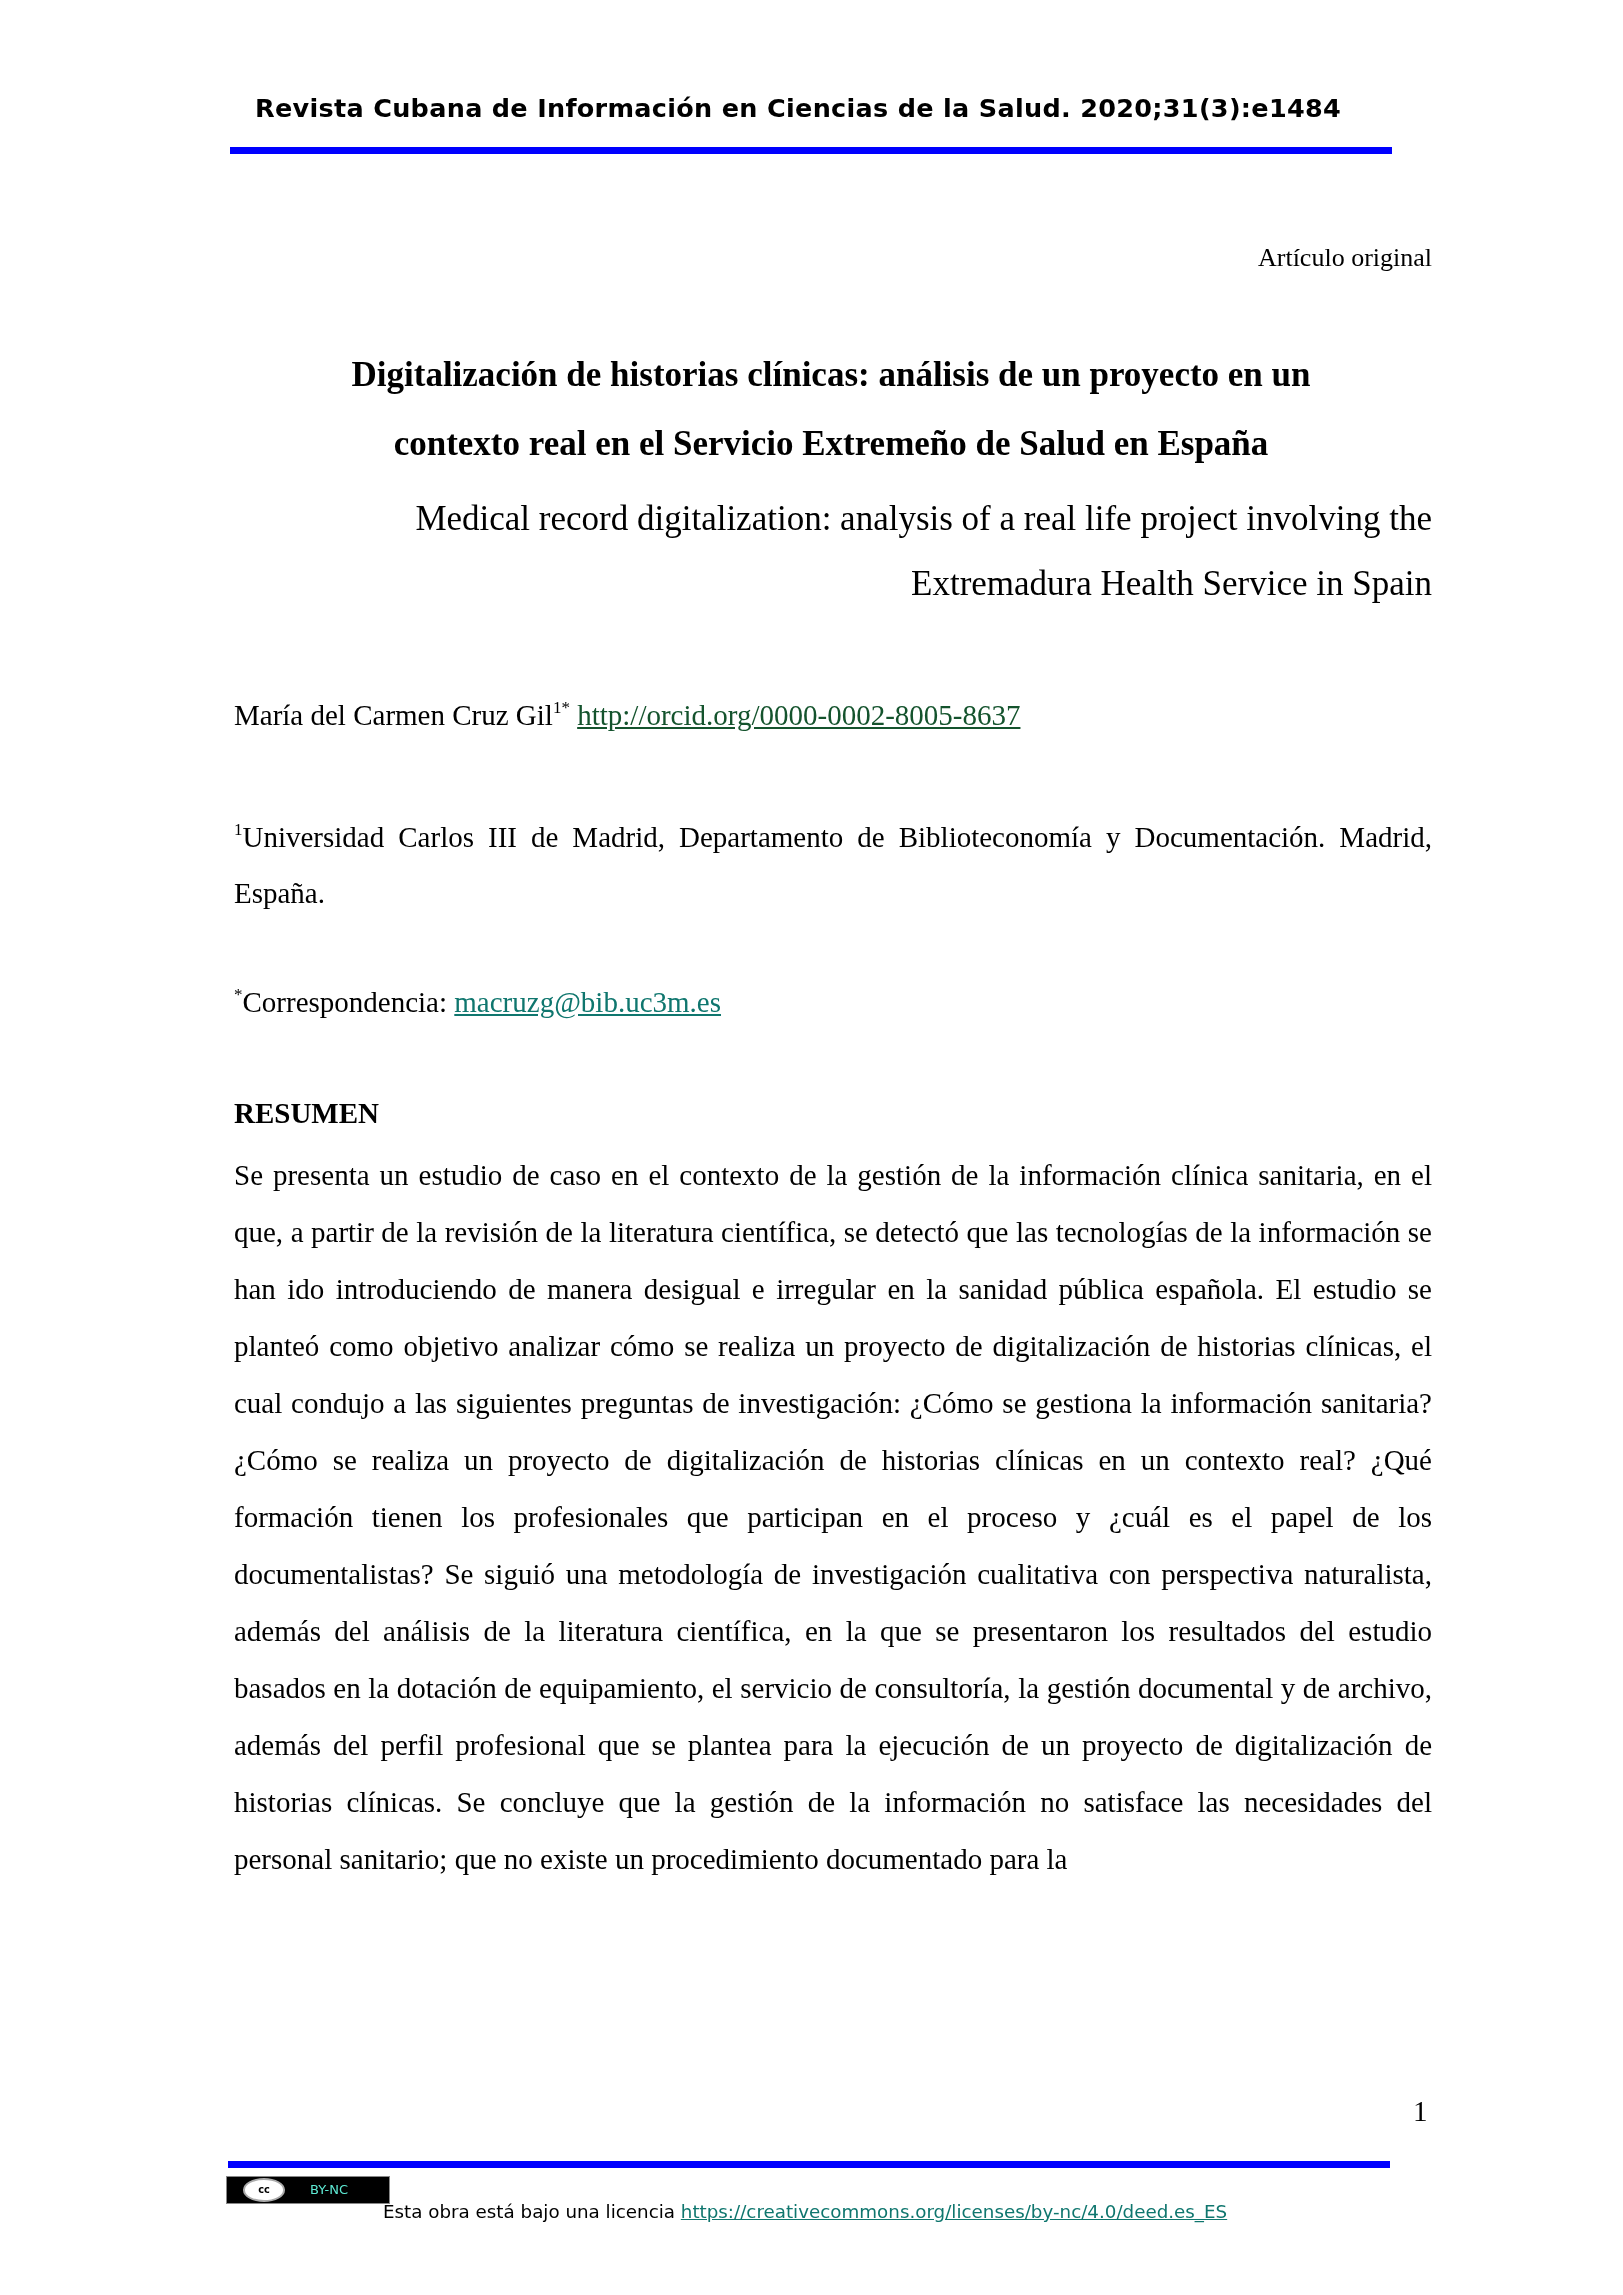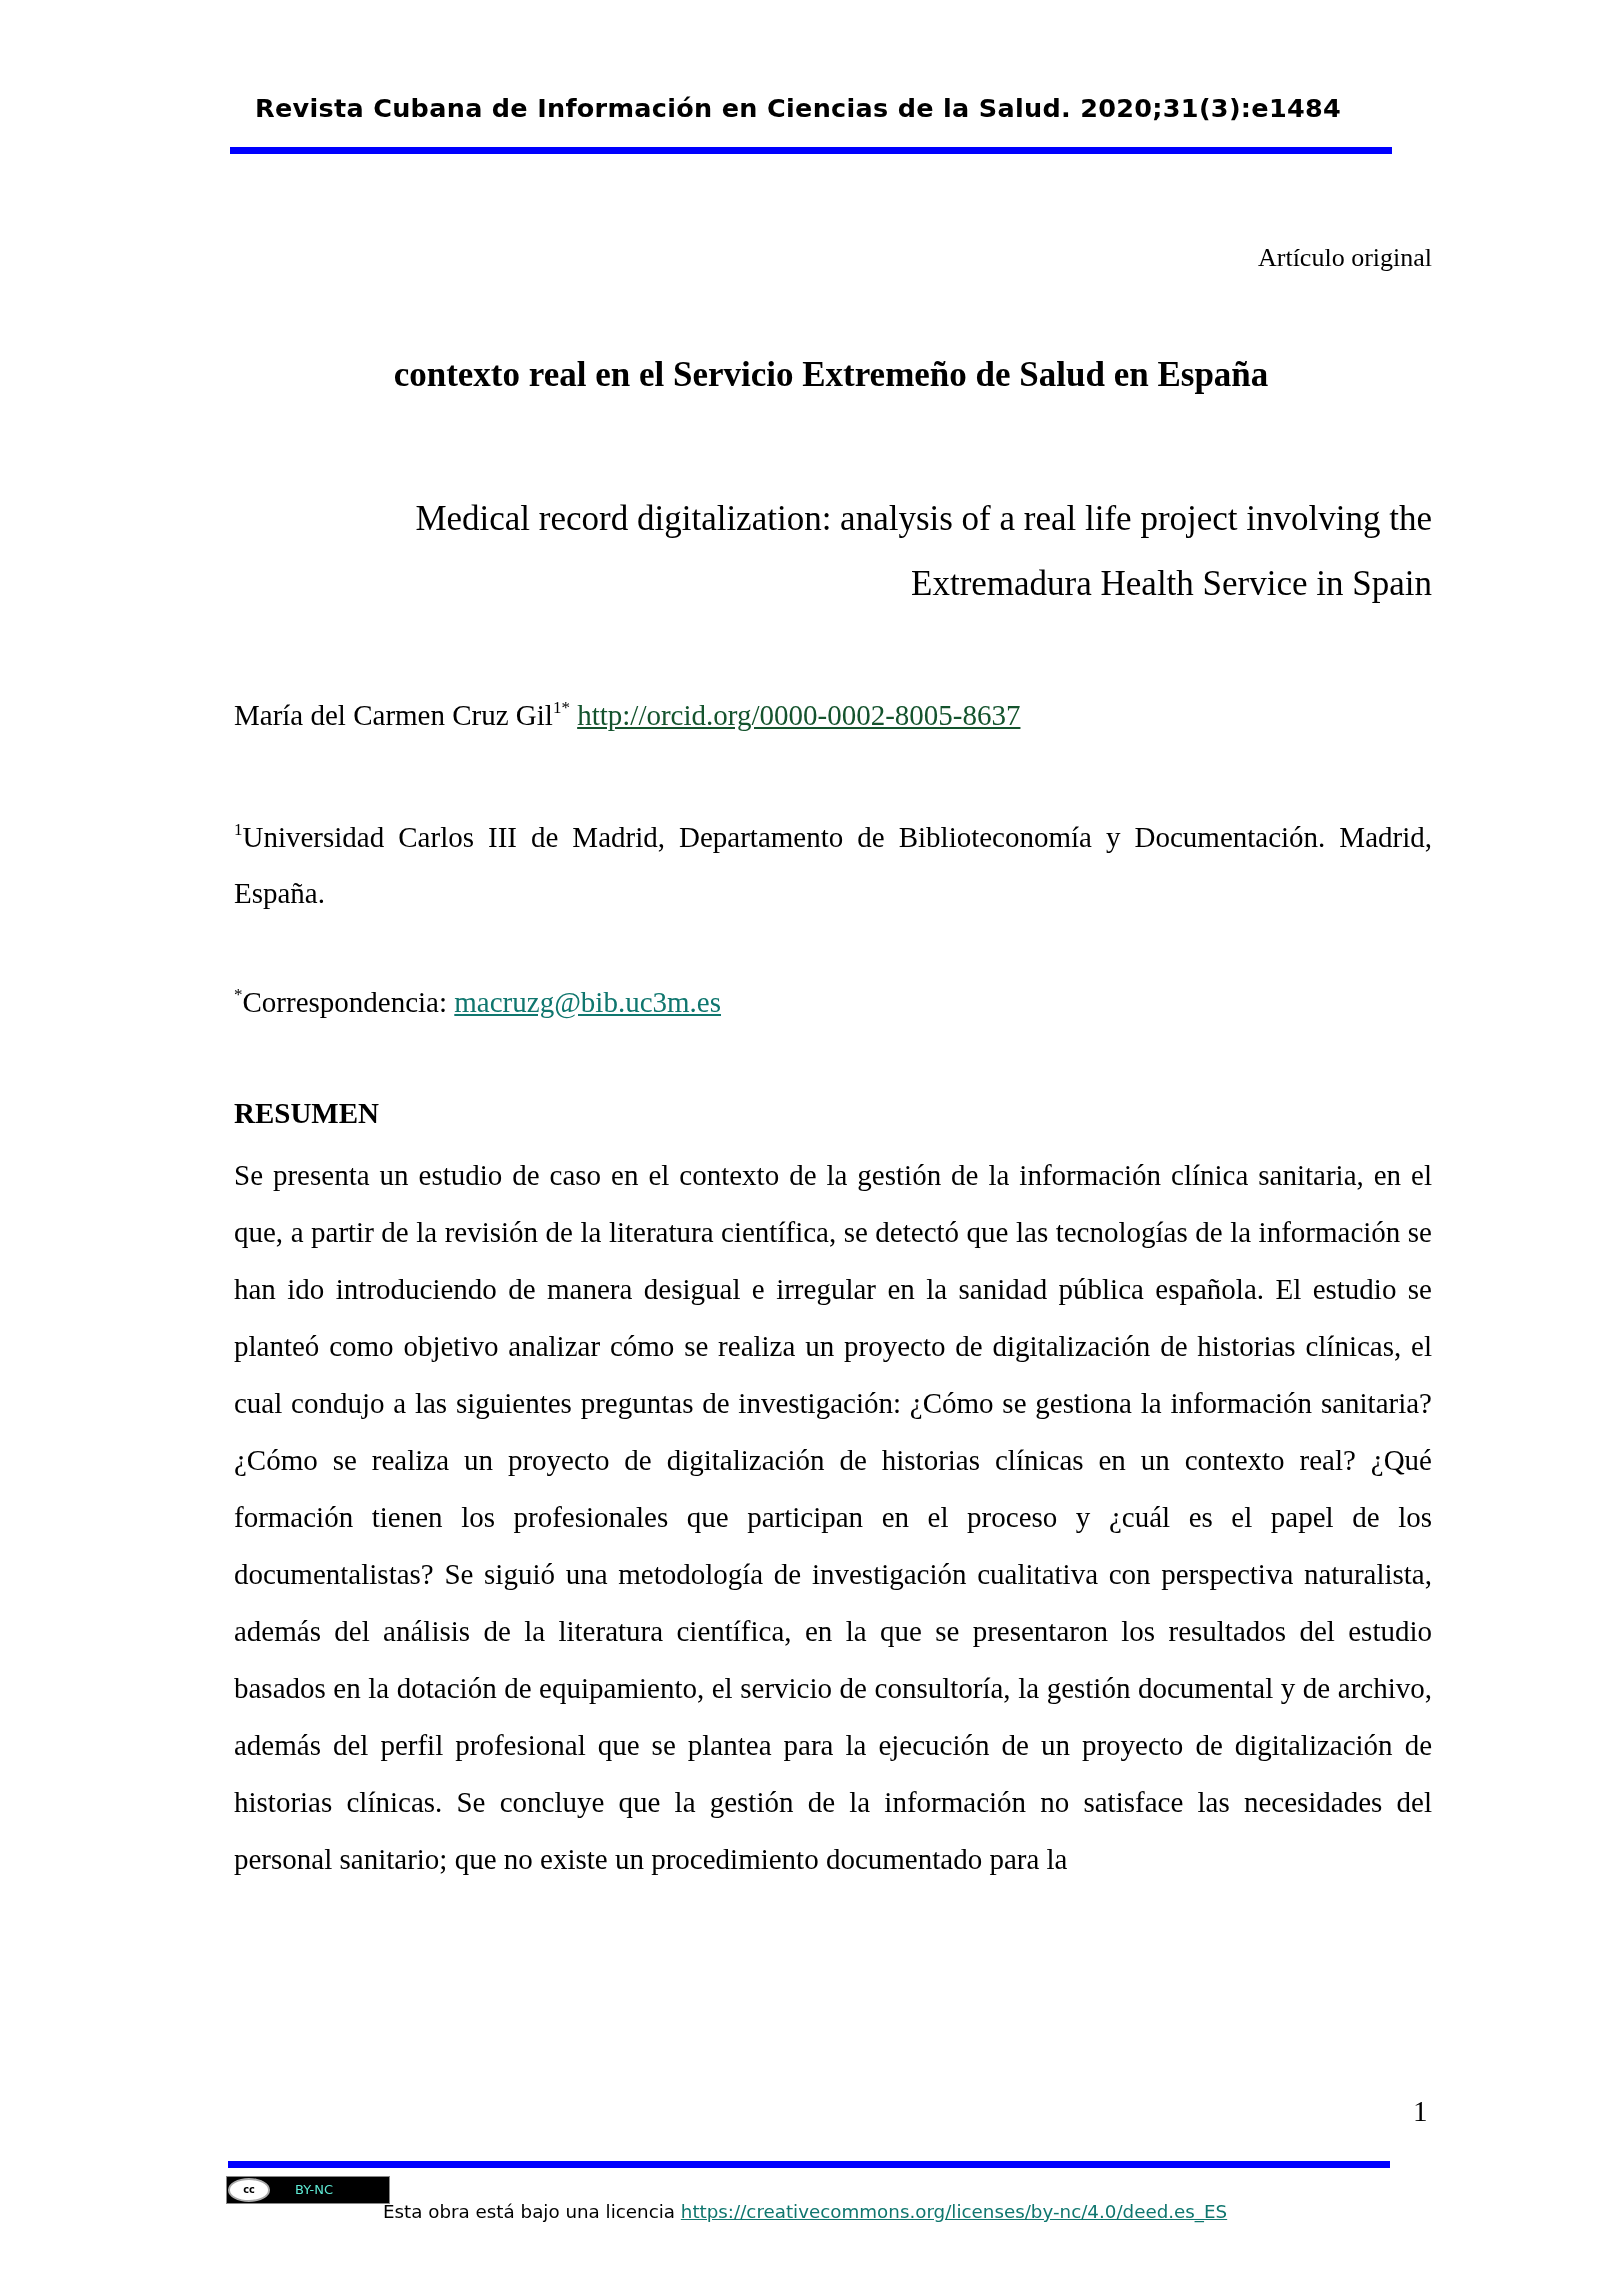--- a/index.html
+++ b/index.html
@@ -13,33 +13,34 @@
   sup { font-size: 17px; vertical-align: 11.8px; line-height: 0; }
   a.link-blue { color: #14532d; text-decoration: underline; }
   a.link-pure { color: #0f766e; text-decoration: underline; }
   .affil { position: absolute; left: 234px; width: 1198px; top: 809px; font-size: 29px; line-height: 56px; text-align: justify; text-align-last: left; }
   .corresp { position: absolute; left: 234px; top: 986px; font-size: 29px; }
   .abstract-heading { position: absolute; left: 234px; top: 1097px; font-size: 29px; font-weight: bold; }
   .abstract-body { position: absolute; left: 234px; width: 1198px; top: 1147px; font-size: 29px; line-height: 57px; text-align: justify; }
   .page-number { position: absolute; left: 1413px; top: 2095px; font-size: 29px; }
   .rule-bottom { position: absolute; left: 228px; top: 2161px; width: 1162px; height: 6.5px; background: #0000ff; }
   .cc-badge { position: absolute; left: 226px; top: 2176px; width: 164px; height: 27.5px; background: #000; border: 1.3px solid #888; box-sizing: border-box; display: flex; align-items: center; }
-  .cc-badge .cc-circle { width: 42px; height: 23.6px; margin-left: 1px; border-radius: 50%; background: #fff; border: 2px solid #aaa; box-sizing: border-box; font-family: "DejaVu Sans", sans-serif; font-weight: bold; font-size: 9.8px; display: flex; align-items: center; justify-content: center; color: #000; }
+  .cc-badge .cc-circle { width: 42px; height: 23.6px; margin-left: 16px; border-radius: 50%; background: #fff; border: 2px solid #aaa; box-sizing: border-box; font-family: "DejaVu Sans", sans-serif; font-weight: bold; font-size: 9.8px; display: flex; align-items: center; justify-content: center; color: #000; }
   .cc-badge .cc-text { color: #5eead4; font-family: "DejaVu Sans", sans-serif; font-size: 13px; margin-left: 25px; }
   .license-line { position: absolute; left: 383px; top: 2201px; font-family: "DejaVu Sans", sans-serif; font-size: 18.3px; white-space: nowrap; }
 </style>
 </head>
 <body>
 
 <div class="journal-header">Revista Cubana de Información en Ciencias de la Salud. 2020;31(3):e1484</div>
 <div class="rule-top"></div>
 
 <div class="article-type">Artículo original</div>
 
 <div class="title-es">
+  <div>Digitalización de historias clínicas: análisis de un proyecto en un</div>
   <div>contexto real en el Servicio Extremeño de Salud en España</div>
 </div>
 
 <div class="title-en">
   <div>Medical record digitalization: analysis of a real life project involving the</div>
   <div>Extremadura Health Service in Spain</div>
 </div>
 
 <div class="author">
   <span>María del Carmen Cruz Gil</span><sup>1*</sup>

